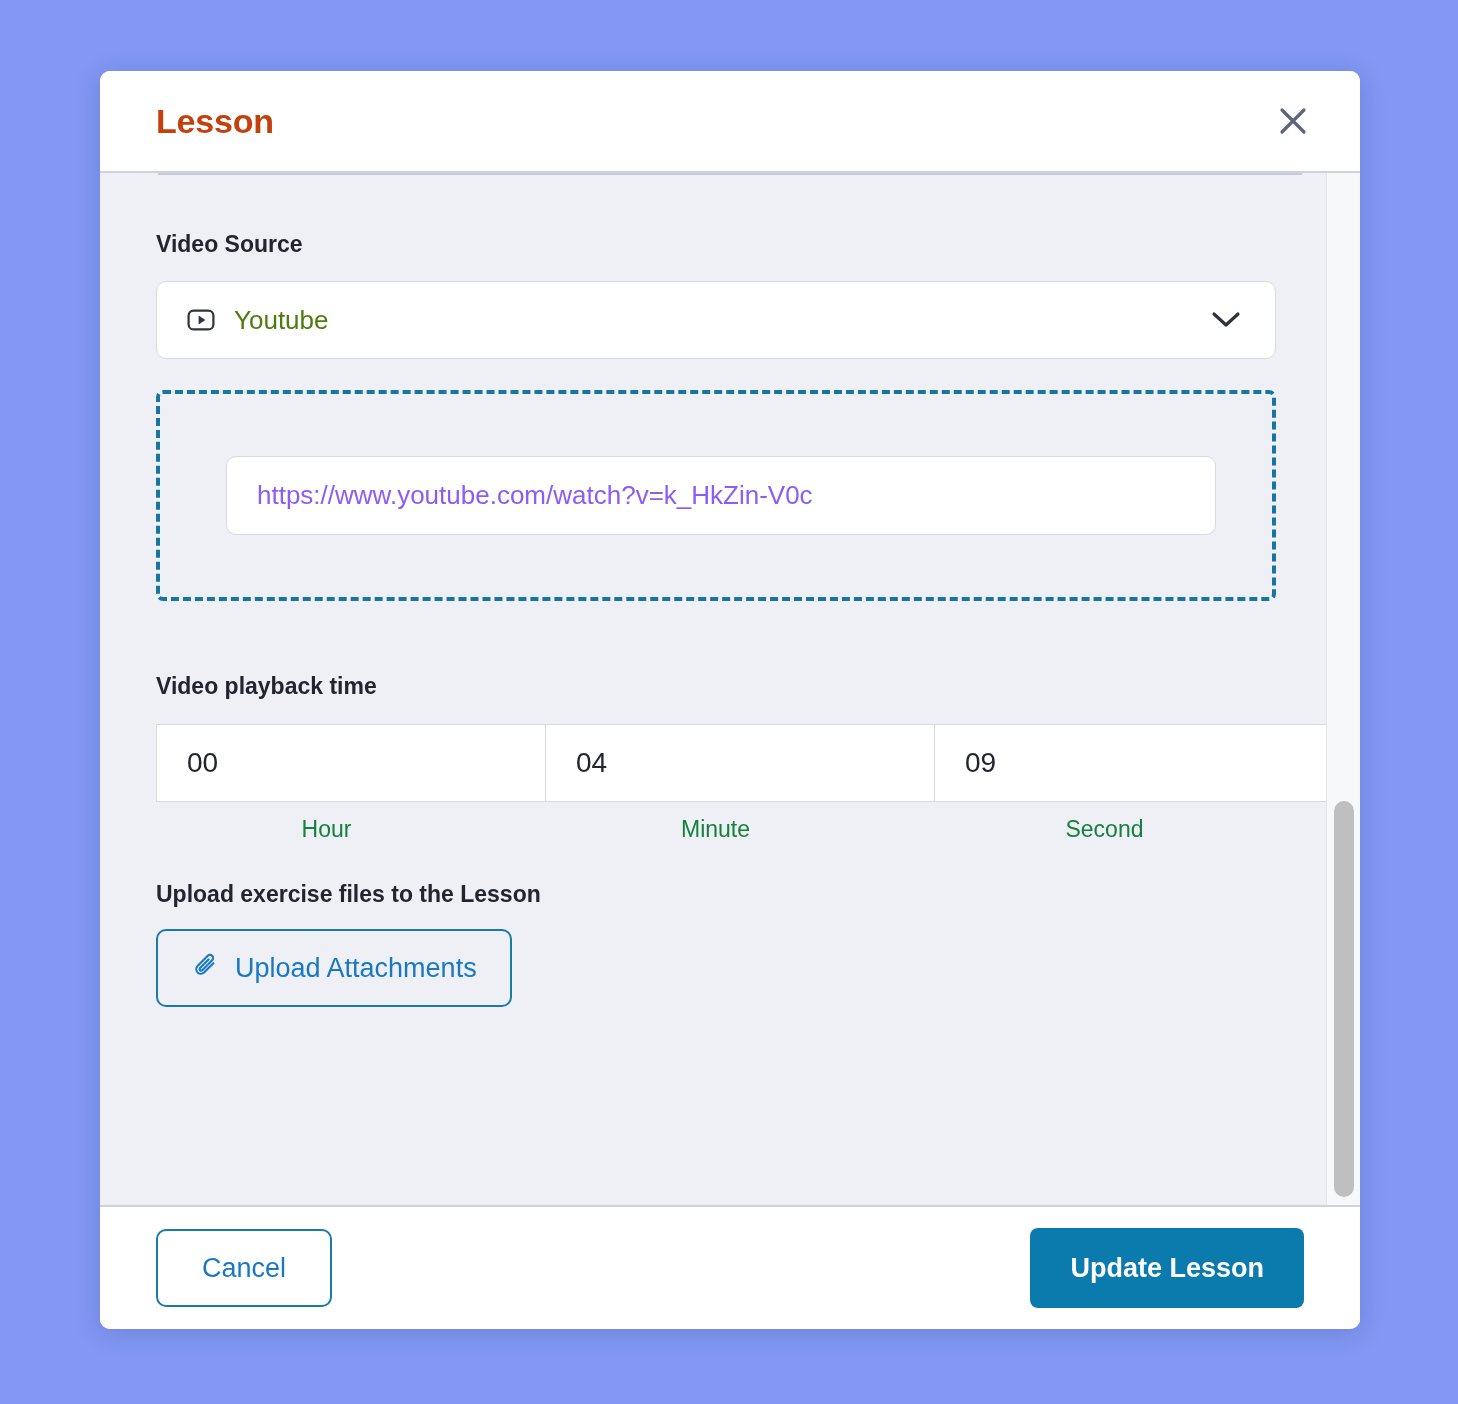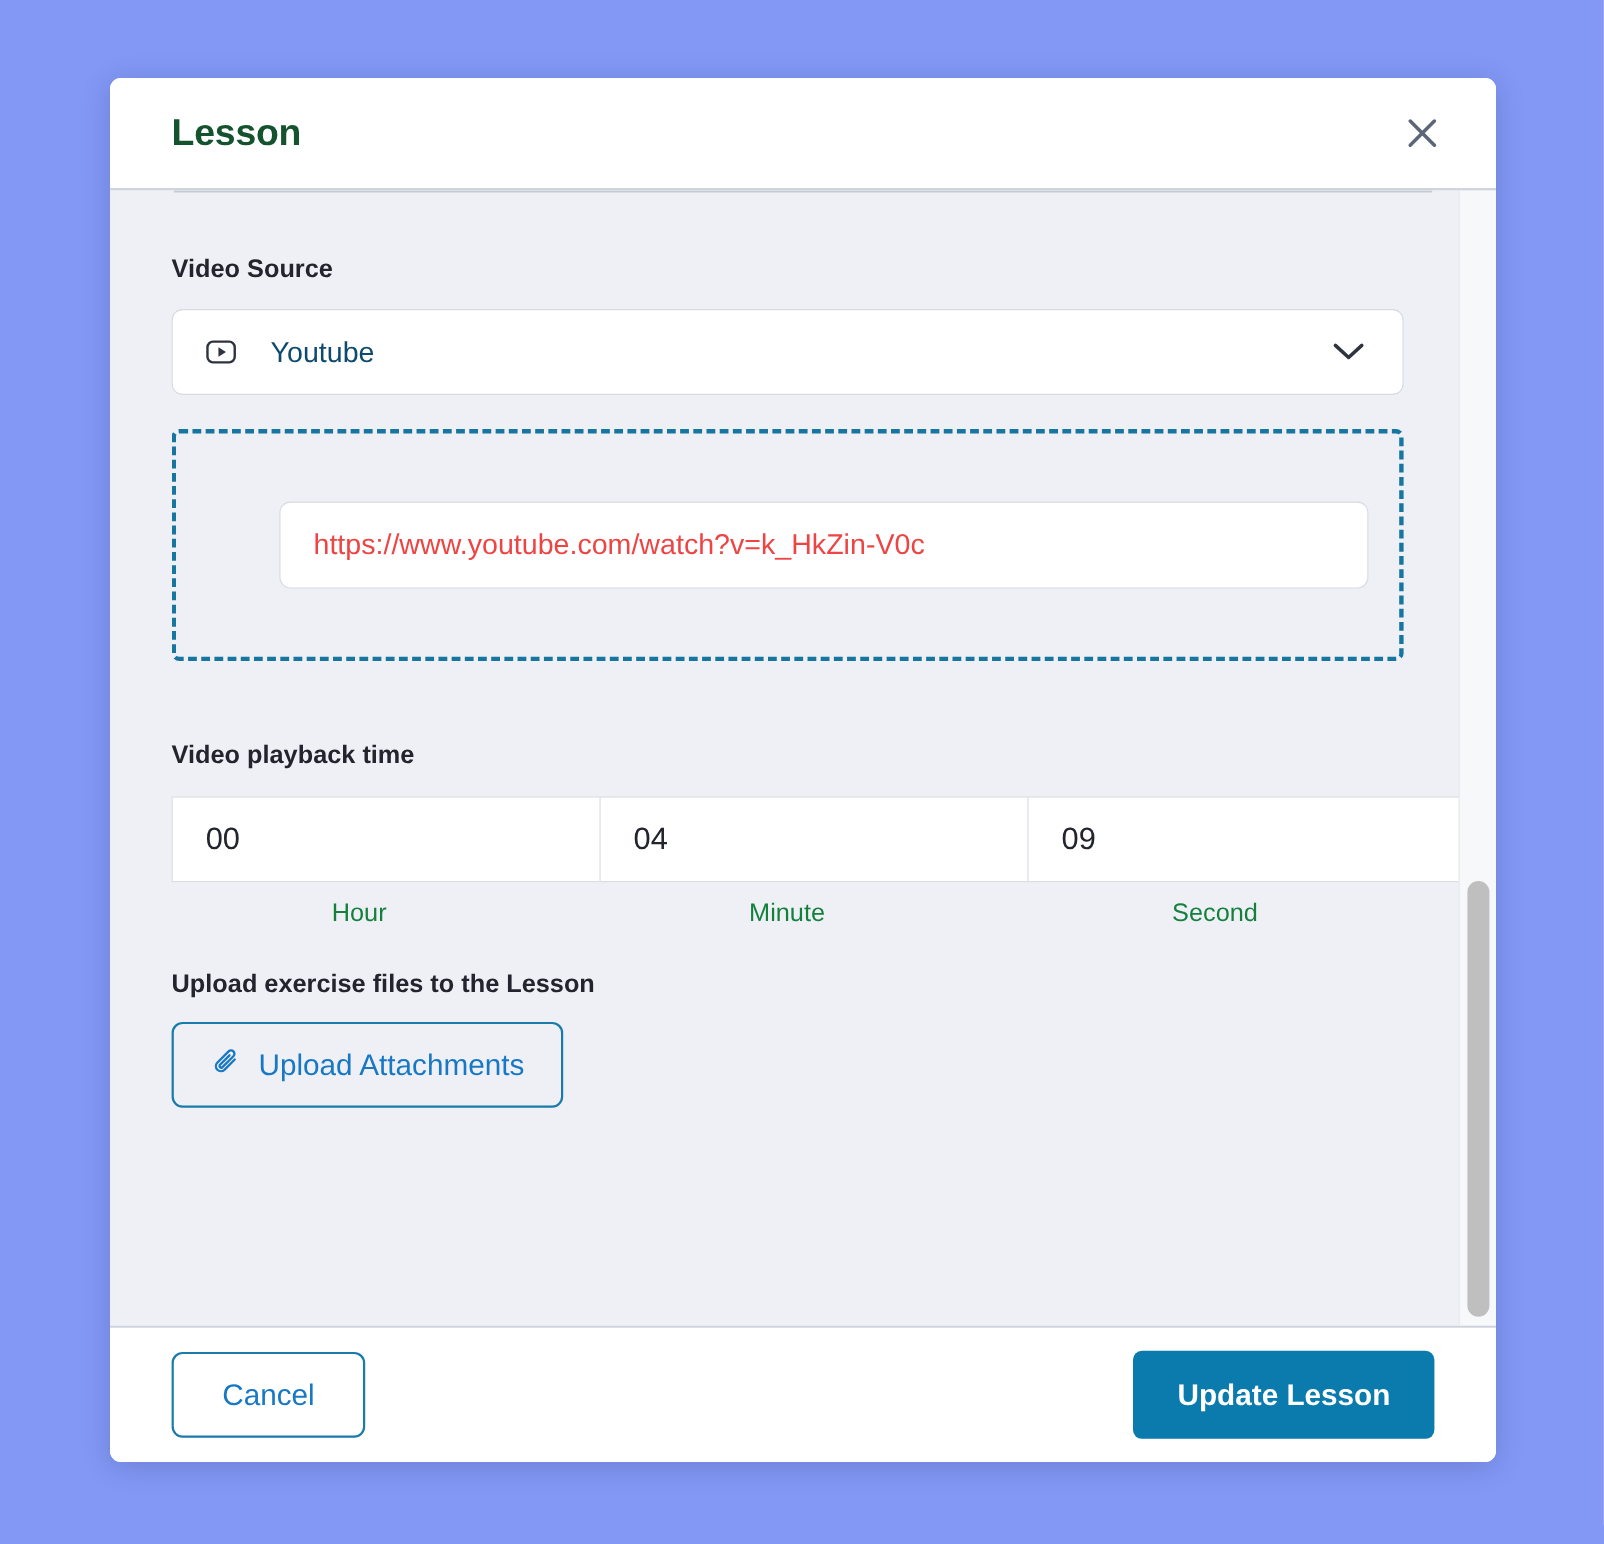--- a/index.html
+++ b/index.html
@@ -40,21 +40,21 @@
     border-bottom: 2px solid #ced2da;
     display: flex;
     align-items: center;
     padding: 0 44px 0 56px;
     position: relative;
     z-index: 3;
   }
   .modal-title {
     font-size: 34px;
     font-weight: bold;
-    color: #14532d;
+    color: #c2410c;
     letter-spacing: -0.2px;
     margin: 0;
     line-height: 1;
   }
   .close-btn {
     margin-left: auto;
     width: 46px;
     height: 46px;
     display: flex;
     align-items: center;
@@ -100,22 +100,22 @@
     border: 1.5px solid #d7dae1;
     border-radius: 10px;
     display: flex;
     align-items: center;
     padding: 0 24px;
     cursor: pointer;
   }
   .yt-icon { flex: 0 0 auto; display: flex; align-items: center; margin-left: 6px; }
   .select-value {
     font-size: 26px;
-    color: #0c4a6e;
-    margin-left: 31px;
+    color: #4d7c0f;
+    margin-left: 19px;
   }
   .chev {
     position: absolute;
     right: 34px;
     top: 50%;
     transform: translateY(-50%);
     display: flex;
   }
 
   
@@ -131,24 +131,23 @@
     padding-left: 66px;
   }
   .url-input {
     width: 990px;
     height: 79px;
     background: #ffffff;
     border: 1.5px solid #d7dae1;
     border-radius: 10px;
     font-family: "Liberation Sans", "DejaVu Sans", sans-serif;
     font-size: 26px;
-    color: #ef4444;
+    color: #8b5cf6;
     padding: 0 30px;
     outline: none;
-    margin-left: 28px;
   }
 
   
   .playback-label { margin-top: 72px; }
   .time-row {
     display: flex;
     gap: 48px;
     margin-top: 0;
   }
   .time-col { width: 341px; }

